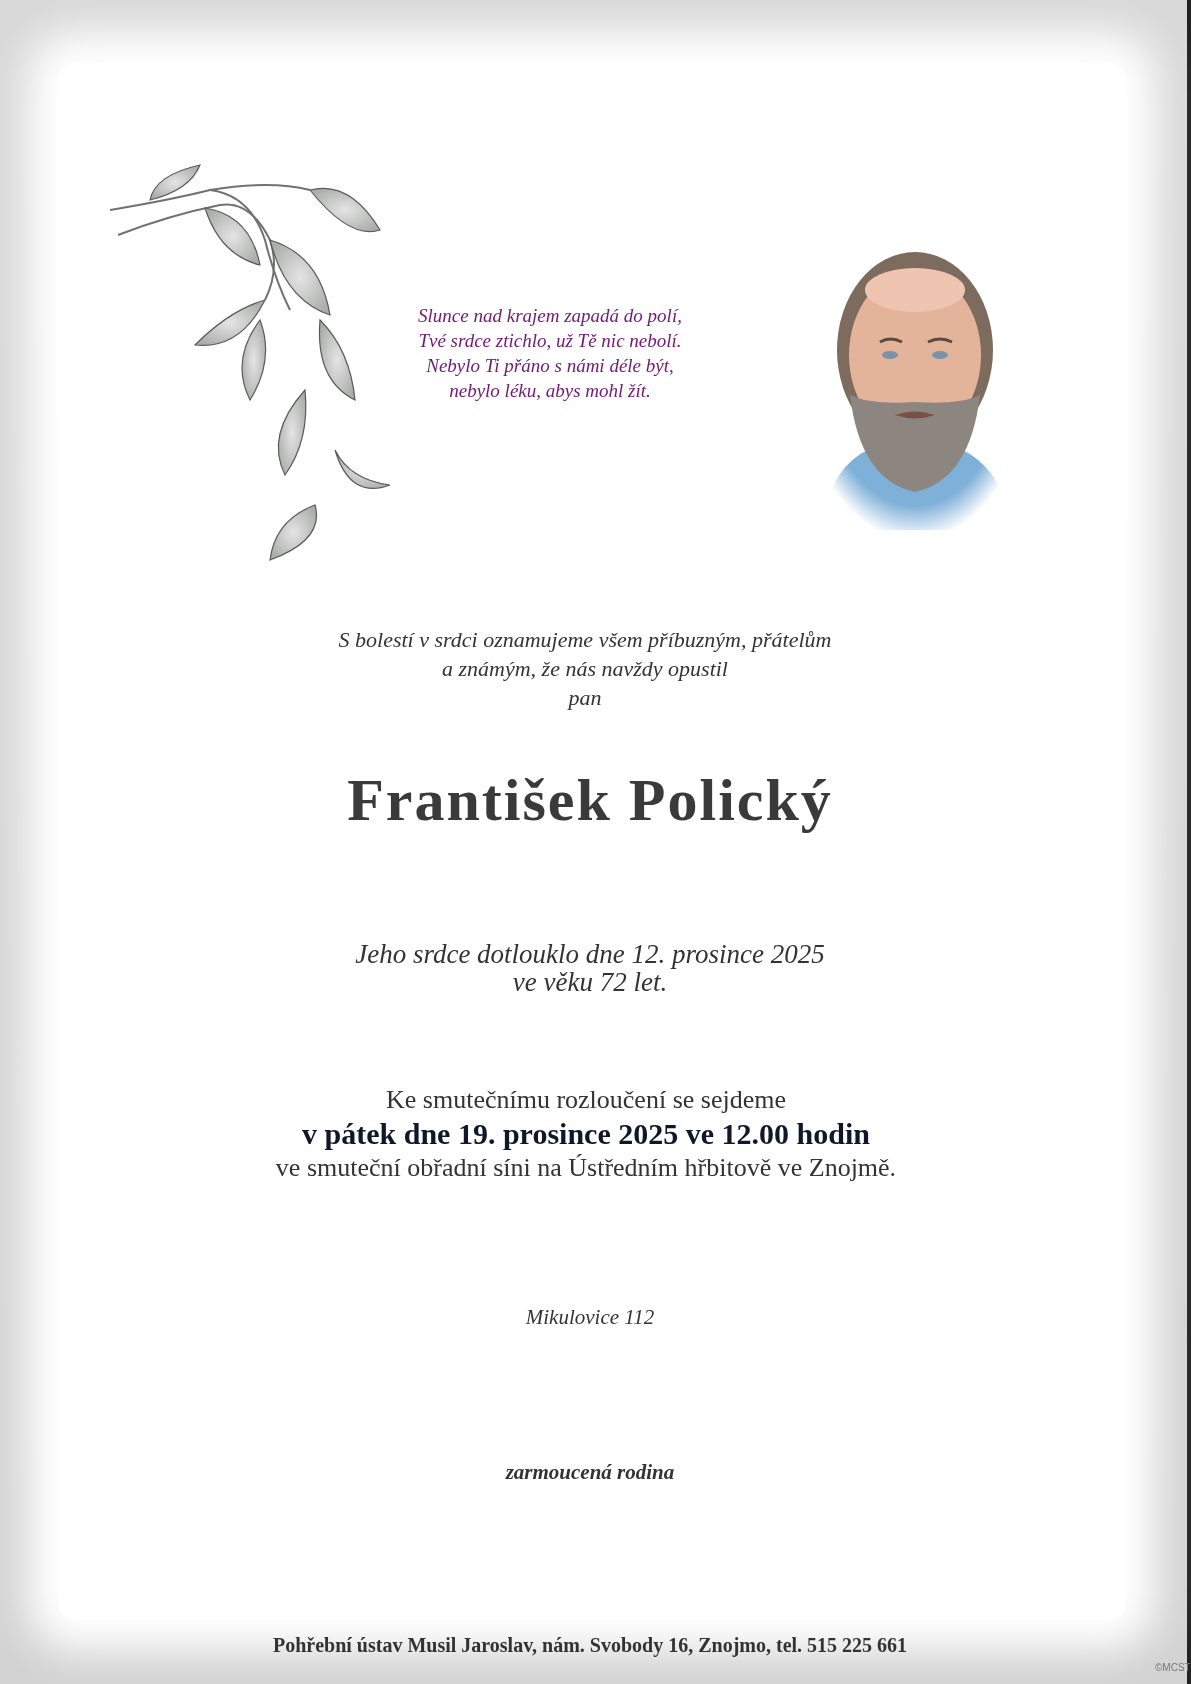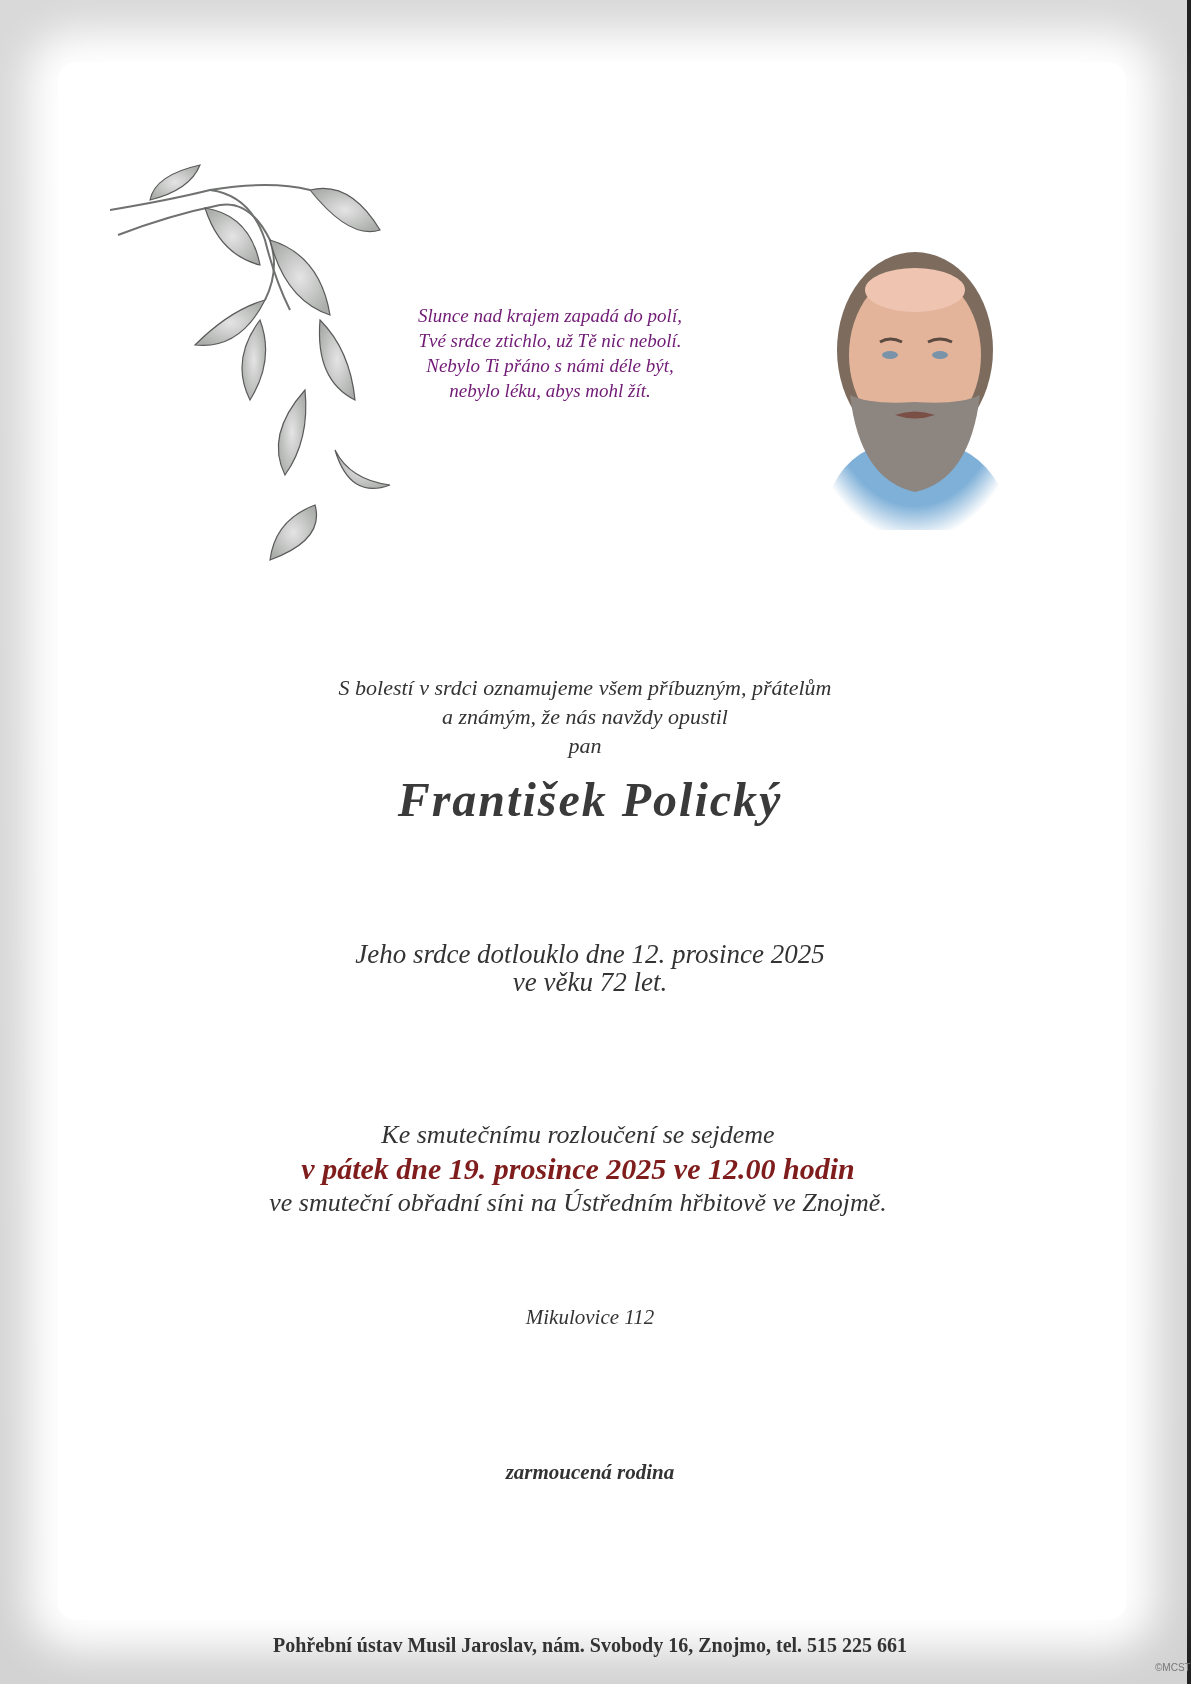--- a/index.html
+++ b/index.html
@@ -22,36 +22,36 @@
     box-shadow: 0 0 40px 30px #ffffff;
     border-radius: 18px;
   }
   .abs { position: absolute; text-align: center; }
   .poem {
     left: 370px; top: 303px; width: 360px;
     font-style: italic; font-size: 19px; line-height: 25px; color: #701a75;
   }
   .intro {
     left: 200px; top: 625px; width: 770px;
-    font-style: italic; font-size: 22px; line-height: 29px; color: #333; margin-top: 48px;
+    font-style: italic; font-size: 22px; line-height: 29px; color: #333;
   }
   .name {
     left: 180px; top: 765px; width: 820px;
-    font-style: italic; font-weight: bold; font-size: 48px; line-height: 70px;
+    font-weight: bold; font-size: 60px; line-height: 70px;
     letter-spacing: 2px; color: #3a3a3a;
   }
   .died {
     left: 250px; top: 940px; width: 680px;
     font-style: italic; font-size: 27px; line-height: 28px; color: #333;
   }
   .ceremony {
-    left: 108px; top: 1083px; width: 940px;
-    font-style: italic; font-size: 26px; line-height: 34px; color: #333; margin-top: 35px;
+    left: 116px; top: 1083px; width: 940px;
+    font-size: 26px; line-height: 34px; color: #333;
   }
-  .ceremony .bold { font-weight: bold; font-size: 30px; color: #7f1d1d; }
+  .ceremony .bold { font-weight: bold; font-size: 30px; color: #0f172a; }
   .address {
     left: 390px; top: 1303px; width: 400px;
     font-style: italic; font-size: 21px; line-height: 28px; color: #333;
   }
   .family {
     left: 390px; top: 1458px; width: 400px;
     font-style: italic; font-weight: bold; font-size: 21px; line-height: 28px; color: #333;
   }
   .footer {
     left: 100px; top: 1630px; width: 980px;

